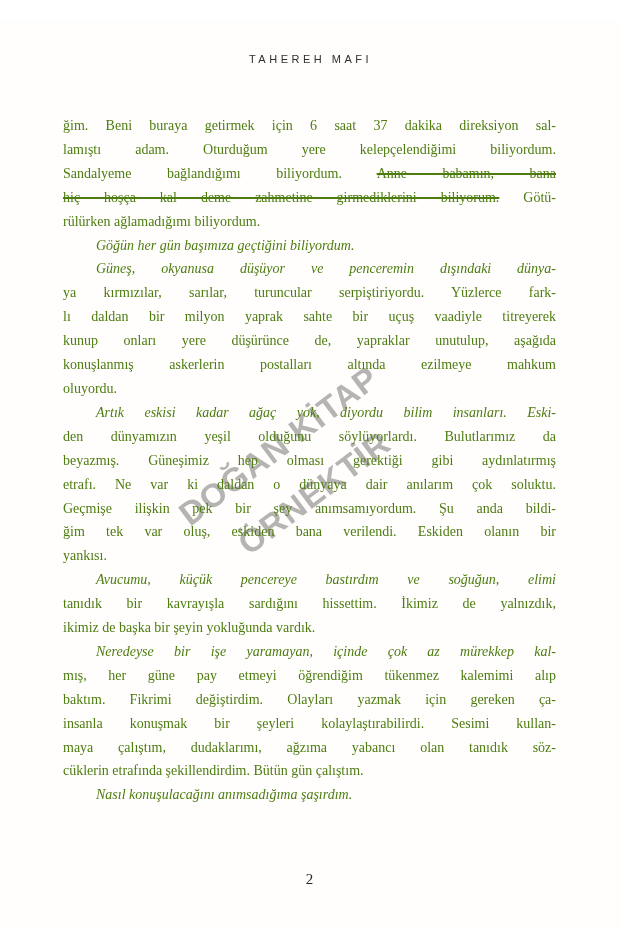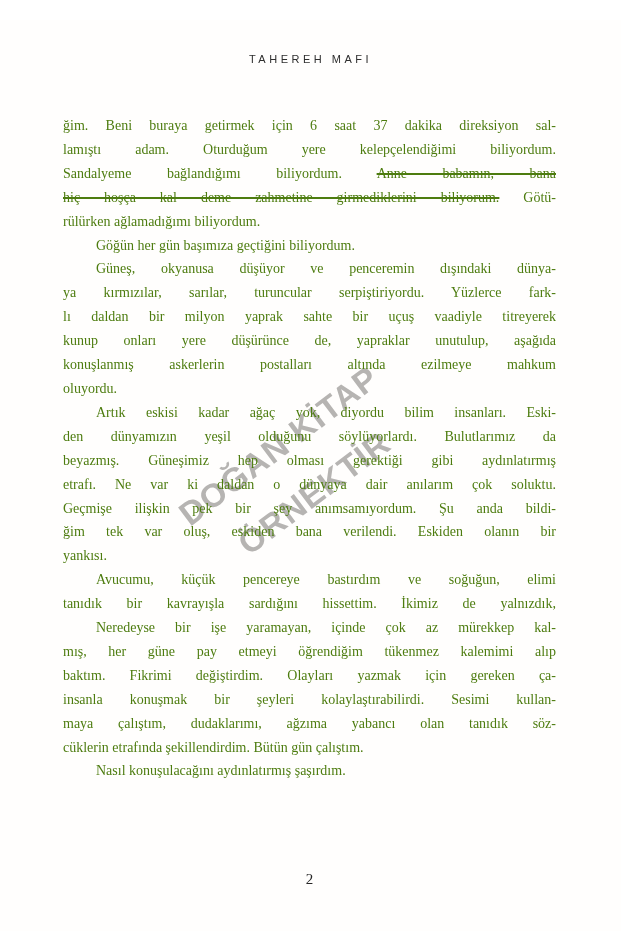--- a/index.html
+++ b/index.html
@@ -60,20 +60,21 @@
   .line {
     text-align: justify;
     text-align-last: justify;
   }
   .line.end {
     text-align: right;
     text-align-last: left;
   }
   .line.indent {
     text-indent: 33px;
+    font-style: italic;
   }
   .strike {
     text-decoration: line-through;
     text-decoration-thickness: 1.5px;
   }
   .page-number {
     position: absolute;
     top: 851px;
     left: 63px;
     width: 493px;
@@ -110,24 +111,25 @@
       <div class="line end"><span>oluyordu.</span></div>
       <div class="line indent"><span>Artık eskisi kadar ağaç yok, diyordu bilim insanları. Eski-</span></div>
       <div class="line"><span>den dünyamızın yeşil olduğunu söylüyorlardı. Bulutlarımız da</span></div>
       <div class="line"><span>beyazmış. Güneşimiz hep olması gerektiği gibi aydınlatırmış</span></div>
       <div class="line"><span>etrafı. Ne var ki daldan o dünyaya dair anılarım çok soluktu.</span></div>
       <div class="line"><span>Geçmişe ilişkin pek bir şey anımsamıyordum. Şu anda bildi-</span></div>
       <div class="line"><span>ğim tek var oluş, eskiden bana verilendi. Eskiden olanın bir</span></div>
       <div class="line end"><span>yankısı.</span></div>
       <div class="line indent"><span>Avucumu, küçük pencereye bastırdım ve soğuğun, elimi</span></div>
       <div class="line"><span>tanıdık bir kavrayışla sardığını hissettim. İkimiz de yalnızdık,</span></div>
+      <div class="line end"><span>ikimiz de başka bir şeyin yokluğunda vardık.</span></div>
       <div class="line indent"><span>Neredeyse bir işe yaramayan, içinde çok az mürekkep kal-</span></div>
       <div class="line"><span>mış, her güne pay etmeyi öğrendiğim tükenmez kalemimi alıp</span></div>
       <div class="line"><span>baktım. Fikrimi değiştirdim. Olayları yazmak için gereken ça-</span></div>
       <div class="line"><span>insanla konuşmak bir şeyleri kolaylaştırabilirdi. Sesimi kullan-</span></div>
       <div class="line"><span>maya çalıştım, dudaklarımı, ağzıma yabancı olan tanıdık söz-</span></div>
       <div class="line end"><span>cüklerin etrafında şekillendirdim. Bütün gün çalıştım.</span></div>
-      <div class="line indent end"><span>Nasıl konuşulacağını aydınlatırmış şaşırdım.</span></div>
+      <div class="line indent end"><span>Nasıl konuşulacağını anımsadığıma şaşırdım.</span></div>
     </div>
 
   <div class="page-number">2</div>
 
 </div>
 
 </body></html>

